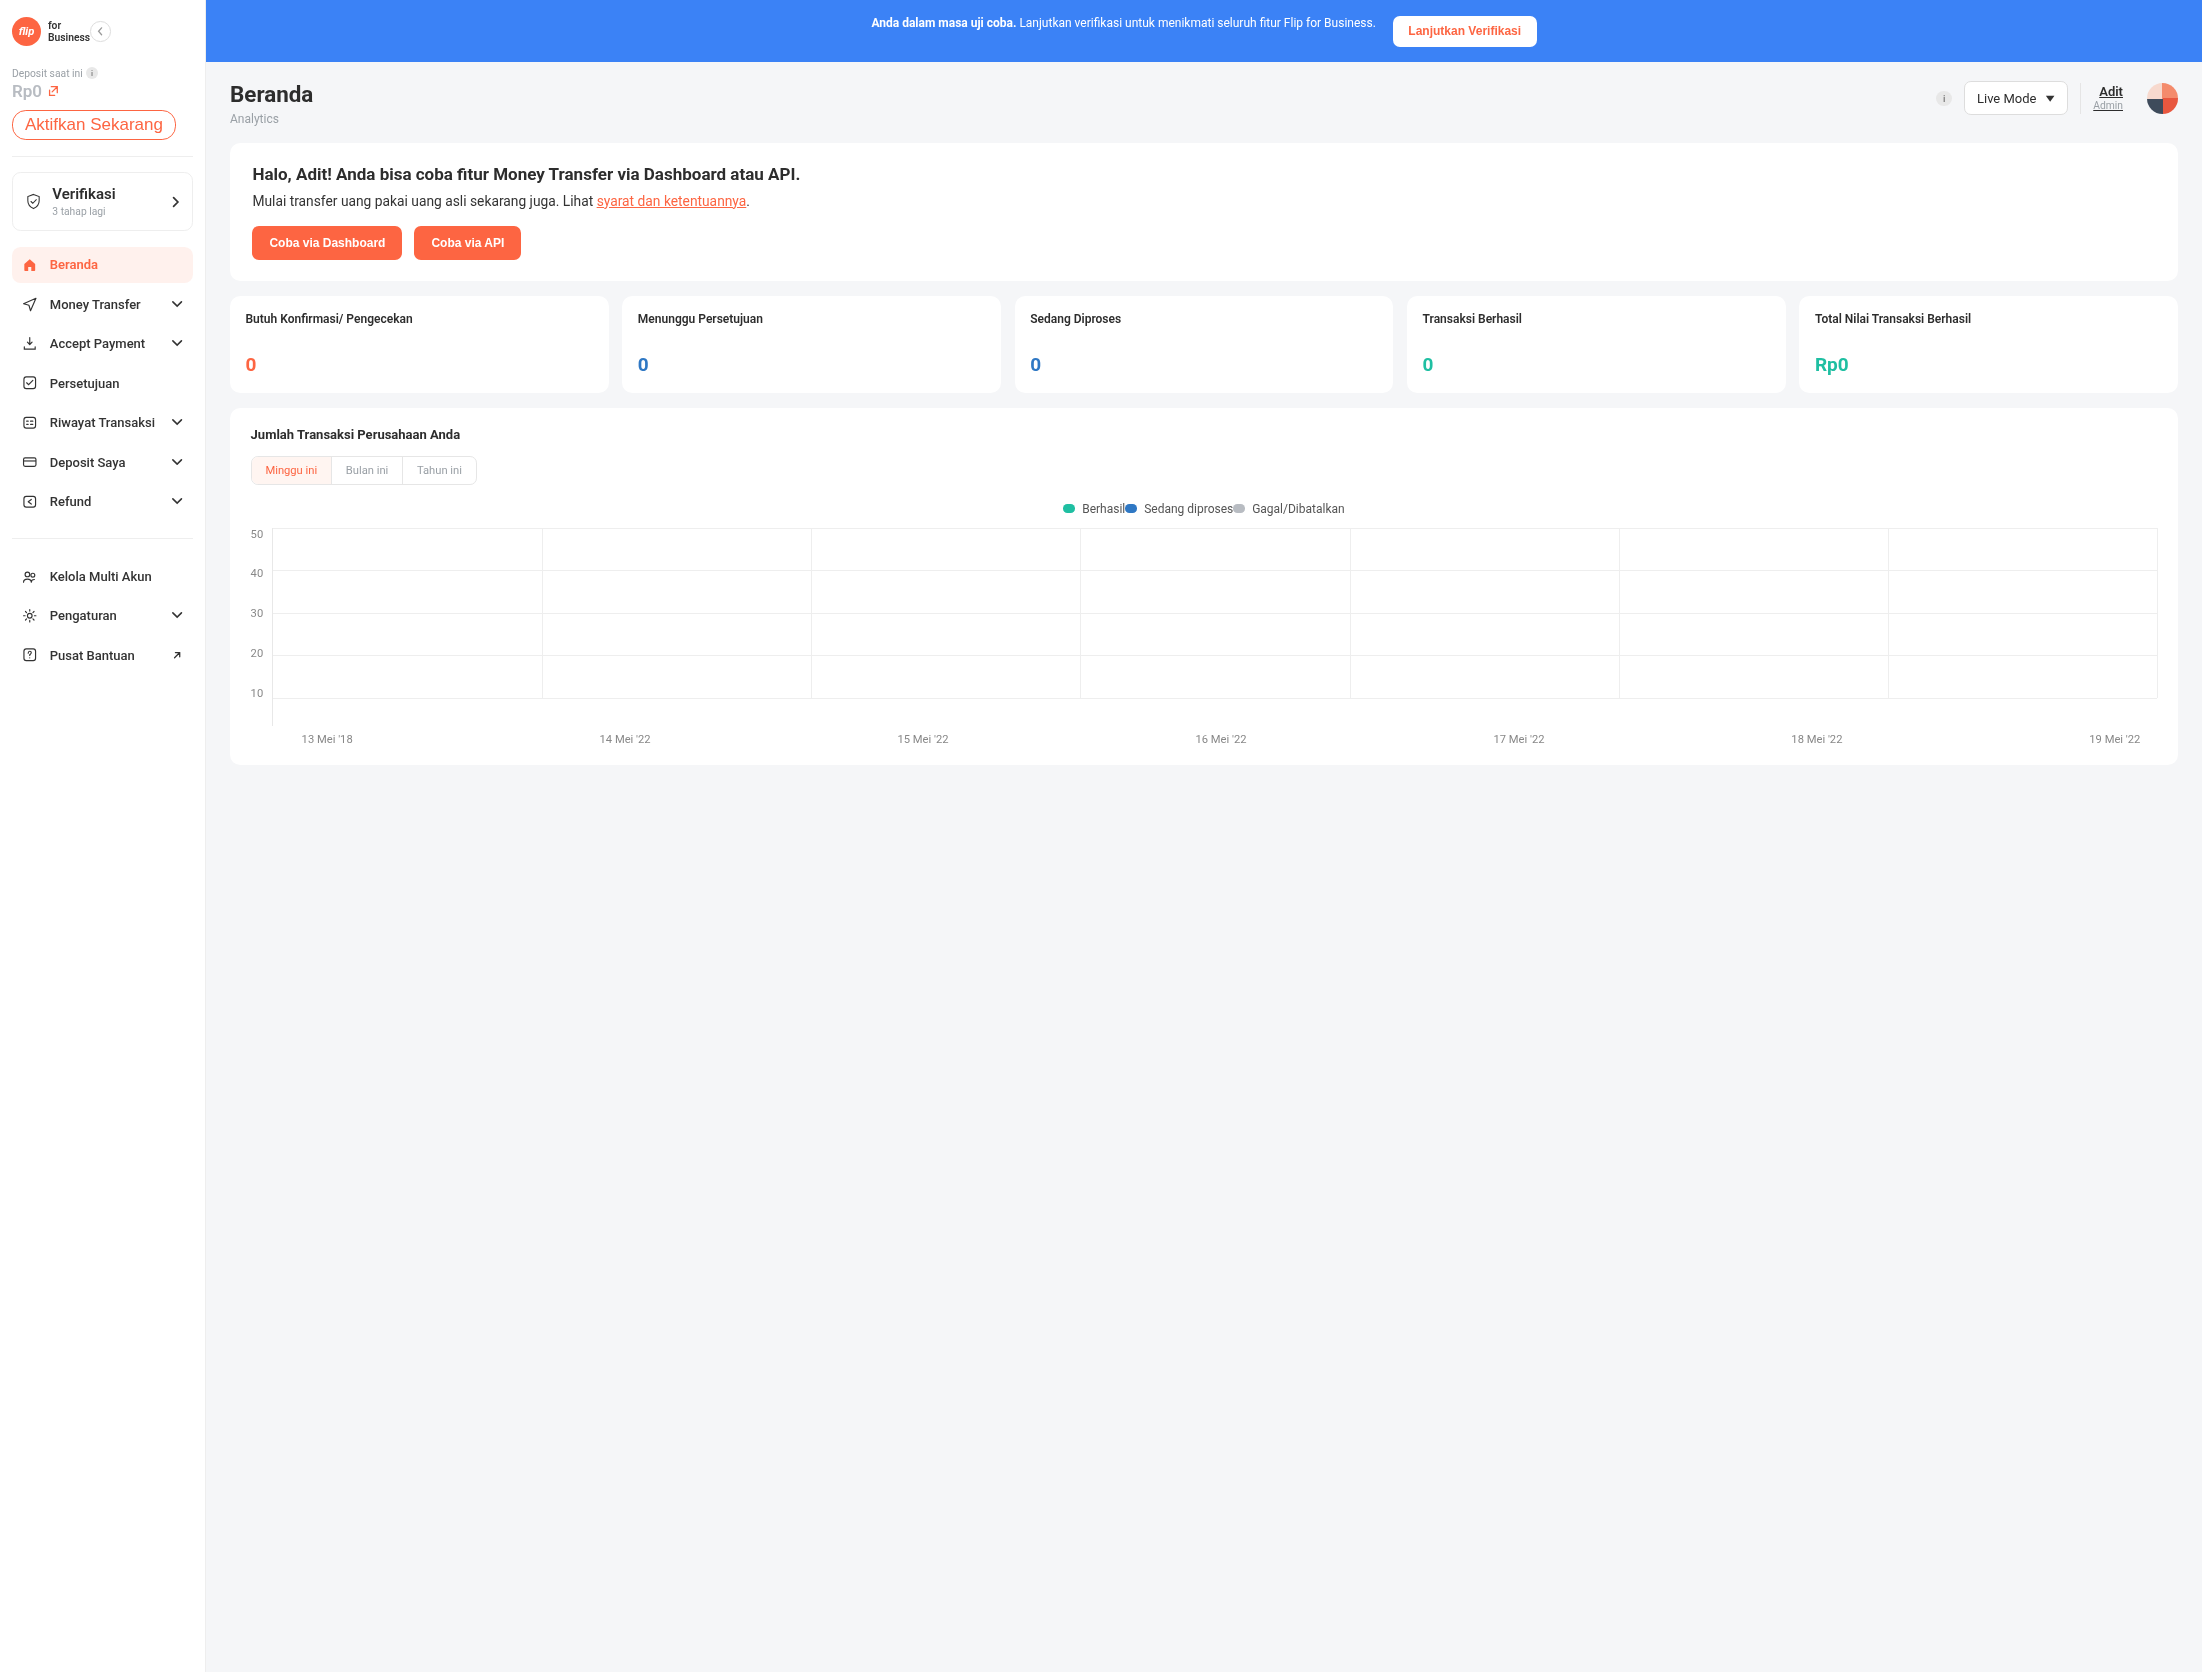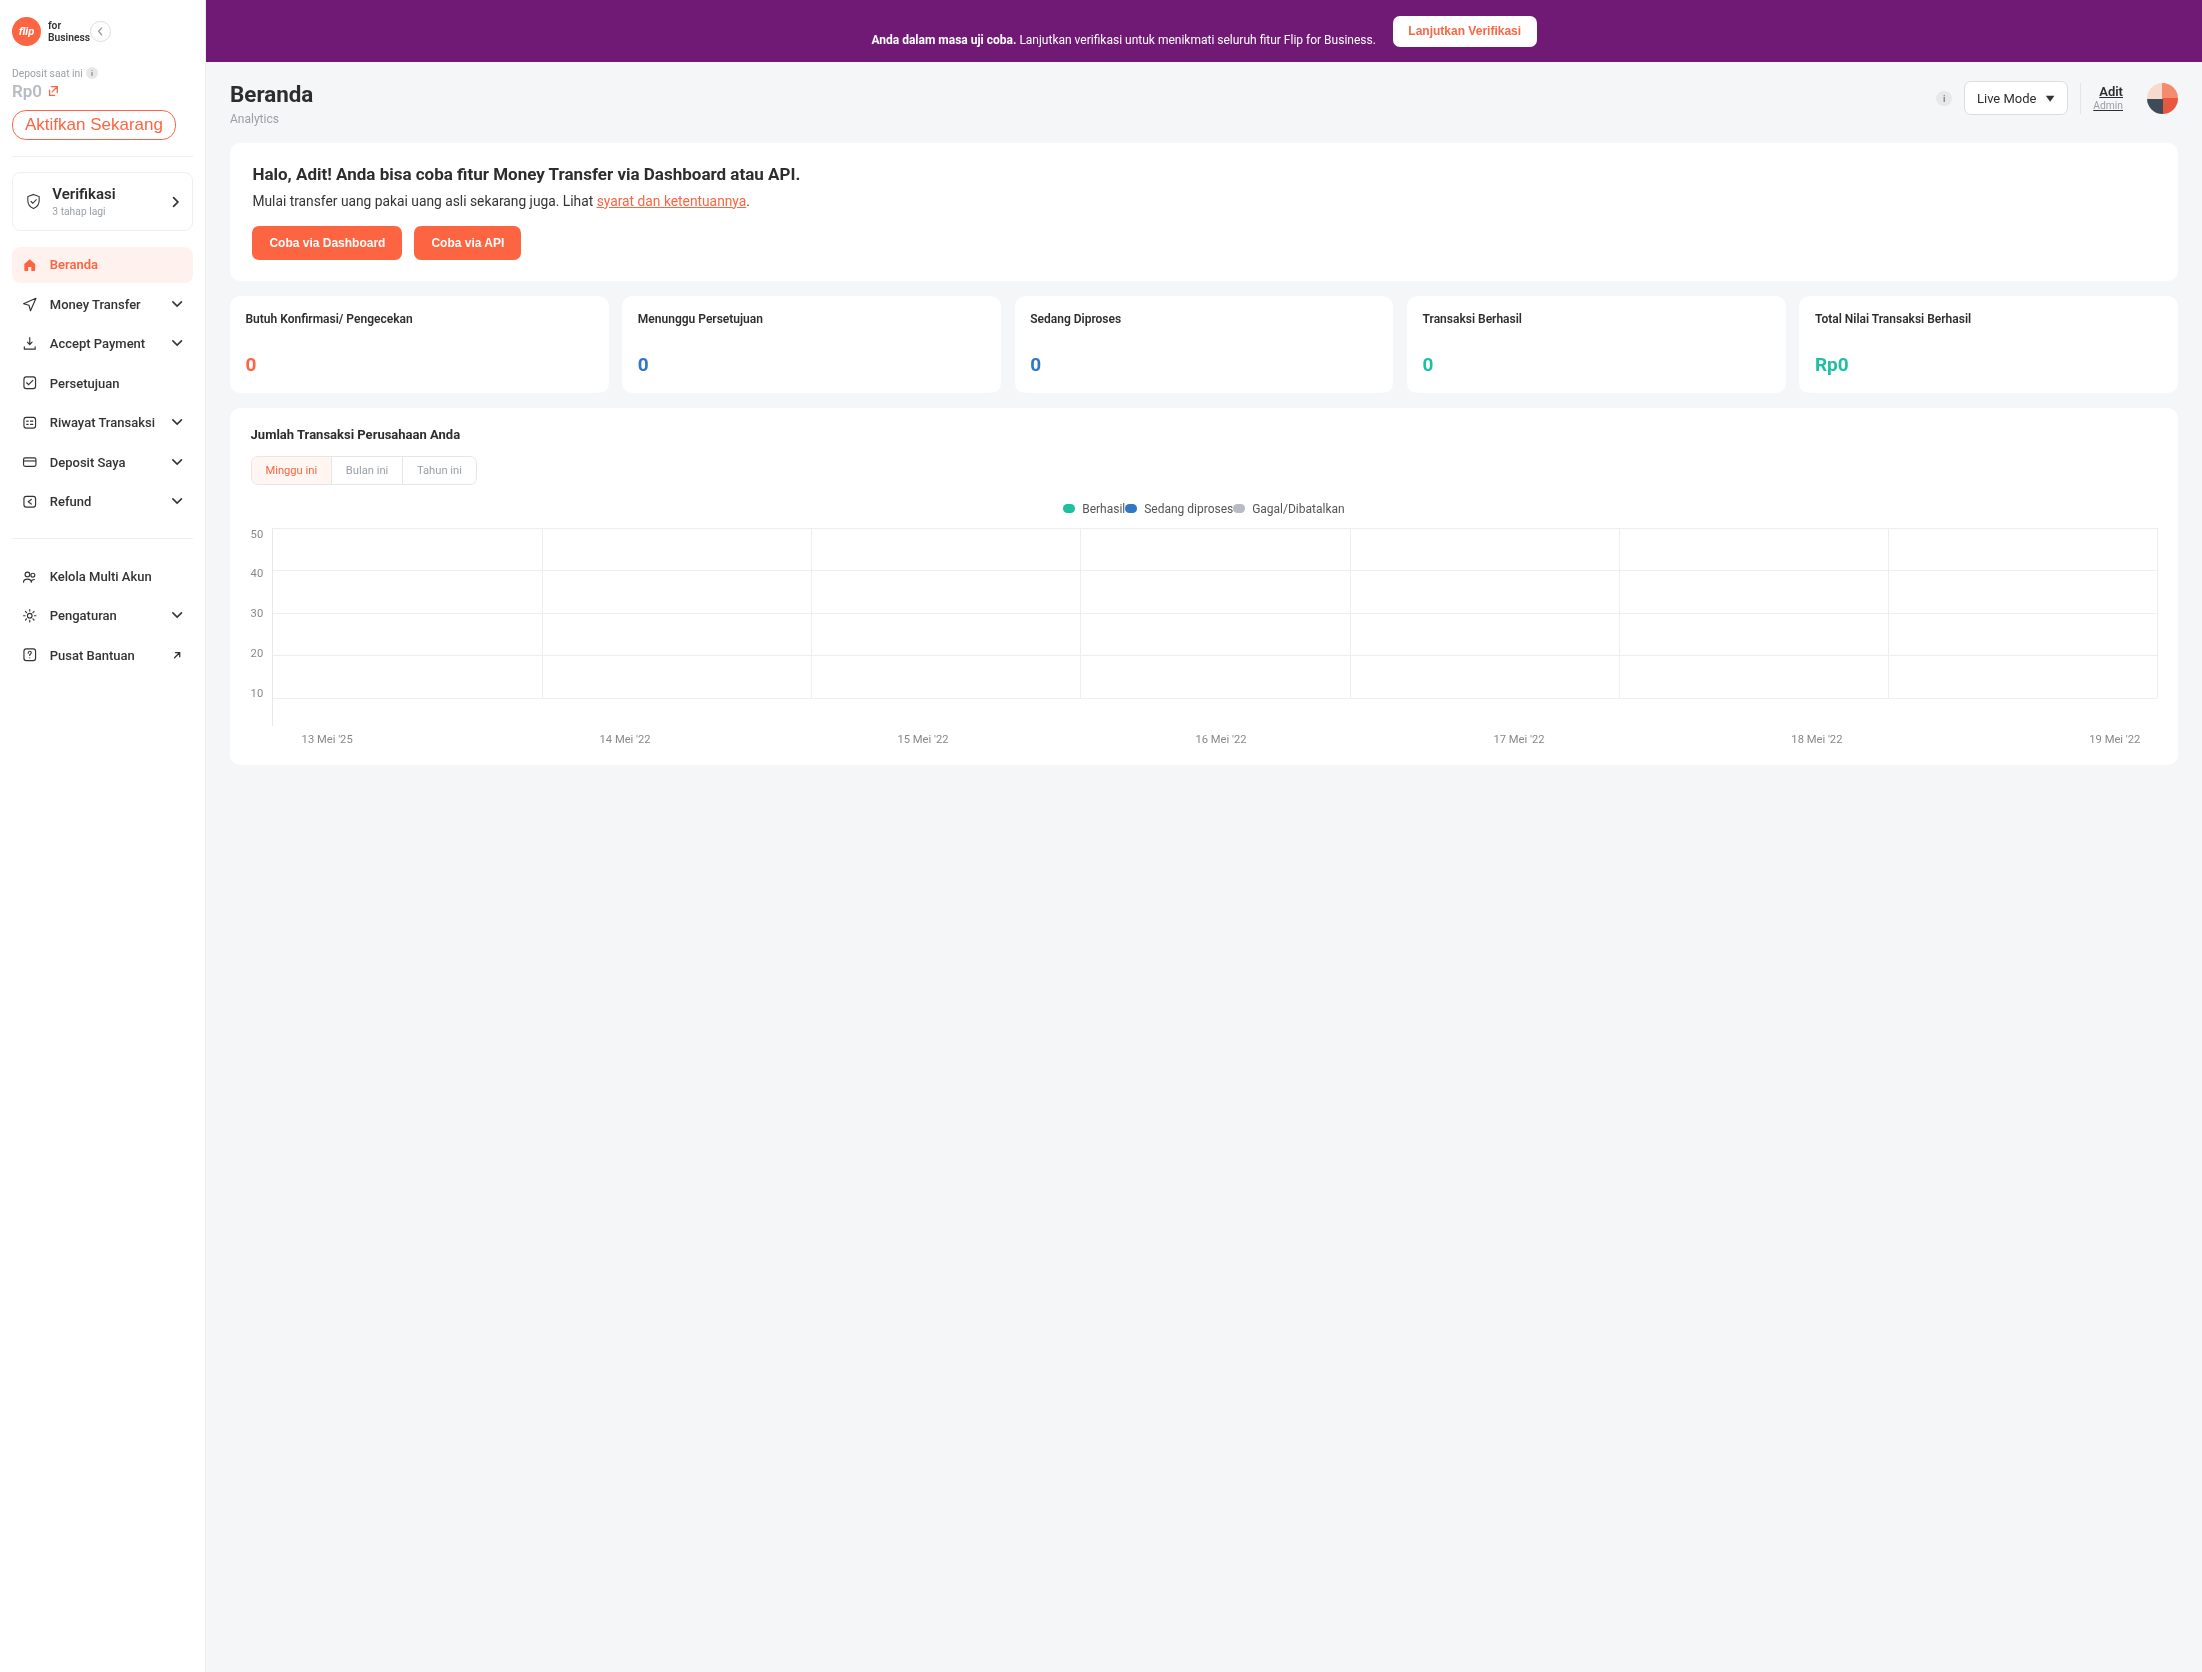--- a/index.html
+++ b/index.html
@@ -30,21 +30,21 @@
 .nav-item { display: flex; align-items: center; justify-content: space-between; padding: 10.3px 10.3px; border-radius: 8.6px; cursor: pointer; color: #333; }
 .nav-item.active { background: #fff1ed; color: #fd6542; font-weight: 600; }
 .nav-left { display: flex; align-items: center; gap: 12px; }
 .nav-icon { width: 15.5px; height: 15.5px; display: flex; align-items: center; justify-content: center; }
 .nav-label { font-size: 13px; font-weight: 500; }
 .nav-item.active .nav-label { font-weight: 600; }
 .chev { color: #666; }
 
 
 .main { flex: 1; display: flex; flex-direction: column; }
-.banner { background: #701a75; color: #fff; padding: 15.5px 24px; display: flex; align-items: flex-end; justify-content: center; gap: 17px; }
+.banner { background: #3b82f6; color: #fff; padding: 15.5px 24px; display: flex; align-items: flex-start; justify-content: center; gap: 17px; }
 .banner-text { font-size: 12px; }
 .banner-bold { font-weight: 700; }
 .banner-btn { background: #fff; color: #fd6542; border: none; border-radius: 6.9px; padding: 8.6px 15.5px; font-weight: 600; font-size: 12px; cursor: pointer; }
 
 .content { padding: 19px 24px 34px; }
 .header-row { display: flex; align-items: flex-start; justify-content: space-between; margin-bottom: 17px; }
 .page-title { font-size: 22.4px; font-weight: 700; color: #2d2d2d; }
 .page-sub { font-size: 12px; color: #9aa0a6; margin-top: 5.2px; }
 .header-right { display: flex; align-items: center; gap: 12px; }
 .info-dot { width: 15.5px; height: 15.5px; border-radius: 50%; background: #e8e8e8; color: #888; display: flex; align-items: center; justify-content: center; font-size: 9.5px; font-weight: 700; }
@@ -406,21 +406,21 @@
               <div style="position: absolute; top: 0px; bottom: 14%; left: 28.5714%; border-left: 0.9px solid rgb(238, 238, 238);"></div>
               <div style="position: absolute; top: 0px; bottom: 14%; left: 42.8571%; border-left: 0.9px solid rgb(238, 238, 238);"></div>
               <div style="position: absolute; top: 0px; bottom: 14%; left: 57.1429%; border-left: 0.9px solid rgb(238, 238, 238);"></div>
               <div style="position: absolute; top: 0px; bottom: 14%; left: 71.4286%; border-left: 0.9px solid rgb(238, 238, 238);"></div>
               <div style="position: absolute; top: 0px; bottom: 14%; left: 85.7143%; border-left: 0.9px solid rgb(238, 238, 238);"></div>
               <div style="position: absolute; top: 0px; bottom: 14%; left: 100%; border-left: 0.9px solid rgb(238, 238, 238);"></div>
             </div>
         </div>
         <div class="x-axis-wrap">
           <div class="x-axis" id="x-axis">
-              <div>13 Mei '25</div>
+              <div>13 Mei '18</div>
               <div>14 Mei '22</div>
               <div>15 Mei '22</div>
               <div>16 Mei '22</div>
               <div>17 Mei '22</div>
               <div>18 Mei '22</div>
               <div>19 Mei '22</div>
             </div>
         </div>
       </div>
     </div>

